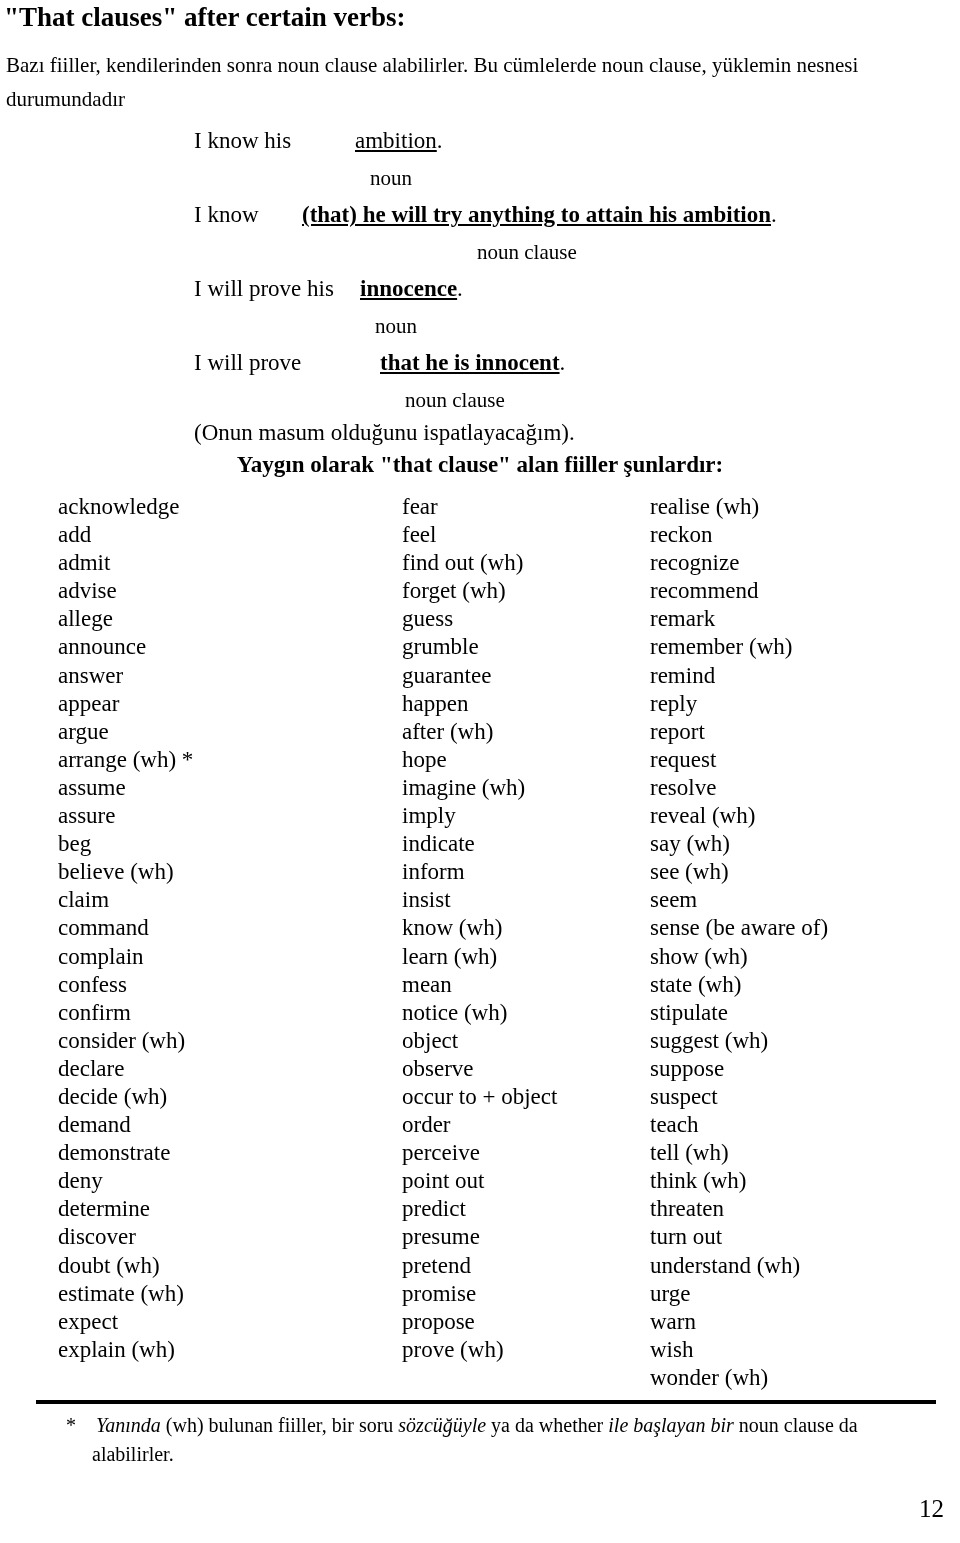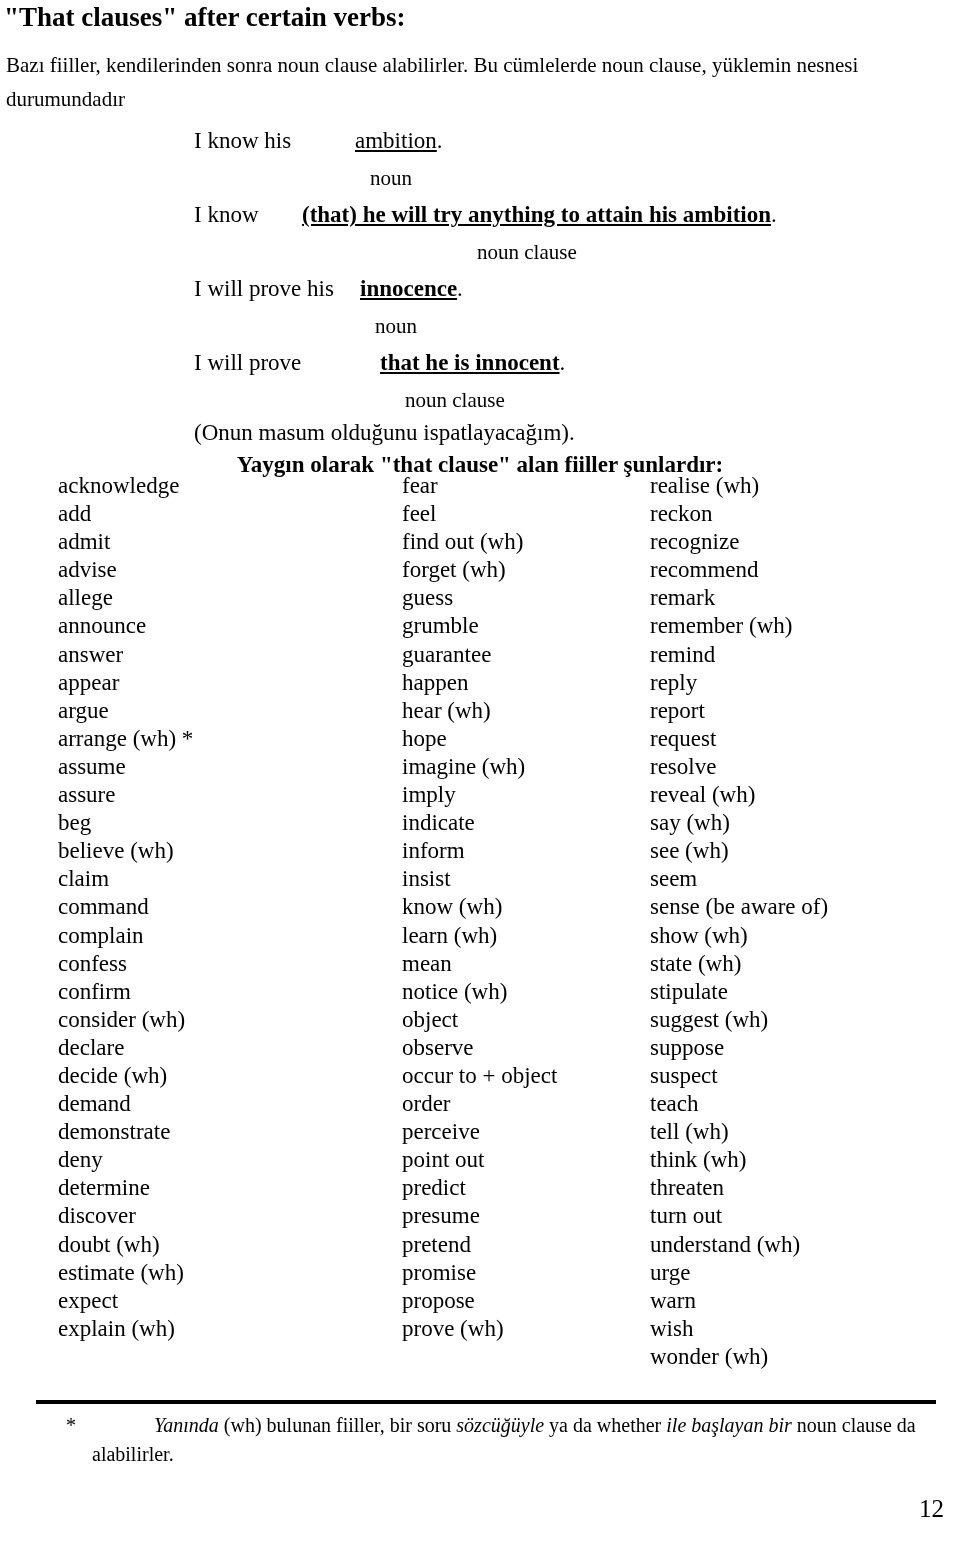--- a/index.html
+++ b/index.html
@@ -93,21 +93,21 @@
     top: 452px;
     width: 960px;
     text-align: center;
     font-size: 23px;
     font-weight: bold;
   }
 
   
   .verb-columns {
     position: absolute;
-    top: 472px;
+    top: 493px;
     left: 0;
     width: 789px;
     height: 890px;
     font-family: Liberation Serif, serif;
   }
   .verb-col {
     position: absolute;
     top: 0;
   }
   .verb-col-1 { left: 58px; }
@@ -139,21 +139,21 @@
     line-height: 29px;
   }
   .footnote .star {
     position: absolute;
     left: 30px;
     top: 0;
     font-size: 20px;
   }
   .footnote .fn-text {
     display: block;
-    margin-left: 118px;
+    margin-left: 60px;
     text-indent: 0;
   }
   .footnote .fn-text .it {
     font-style: italic;
   }
   .footnote .fn-line2 {
     display: block;
     margin-left: 56px;
   }
 
@@ -252,21 +252,21 @@
       </div>
     <div class="verb-col verb-col-2" id="col2">
         <div class="verb-item">fear</div>
         <div class="verb-item">feel</div>
         <div class="verb-item">find out (wh)</div>
         <div class="verb-item">forget (wh)</div>
         <div class="verb-item">guess</div>
         <div class="verb-item">grumble</div>
         <div class="verb-item">guarantee</div>
         <div class="verb-item">happen</div>
-        <div class="verb-item">hear (wh)</div>
+        <div class="verb-item">after (wh)</div>
         <div class="verb-item">hope</div>
         <div class="verb-item">imagine (wh)</div>
         <div class="verb-item">imply</div>
         <div class="verb-item">indicate</div>
         <div class="verb-item">inform</div>
         <div class="verb-item">insist</div>
         <div class="verb-item">know (wh)</div>
         <div class="verb-item">learn (wh)</div>
         <div class="verb-item">mean</div>
         <div class="verb-item">notice (wh)</div>

